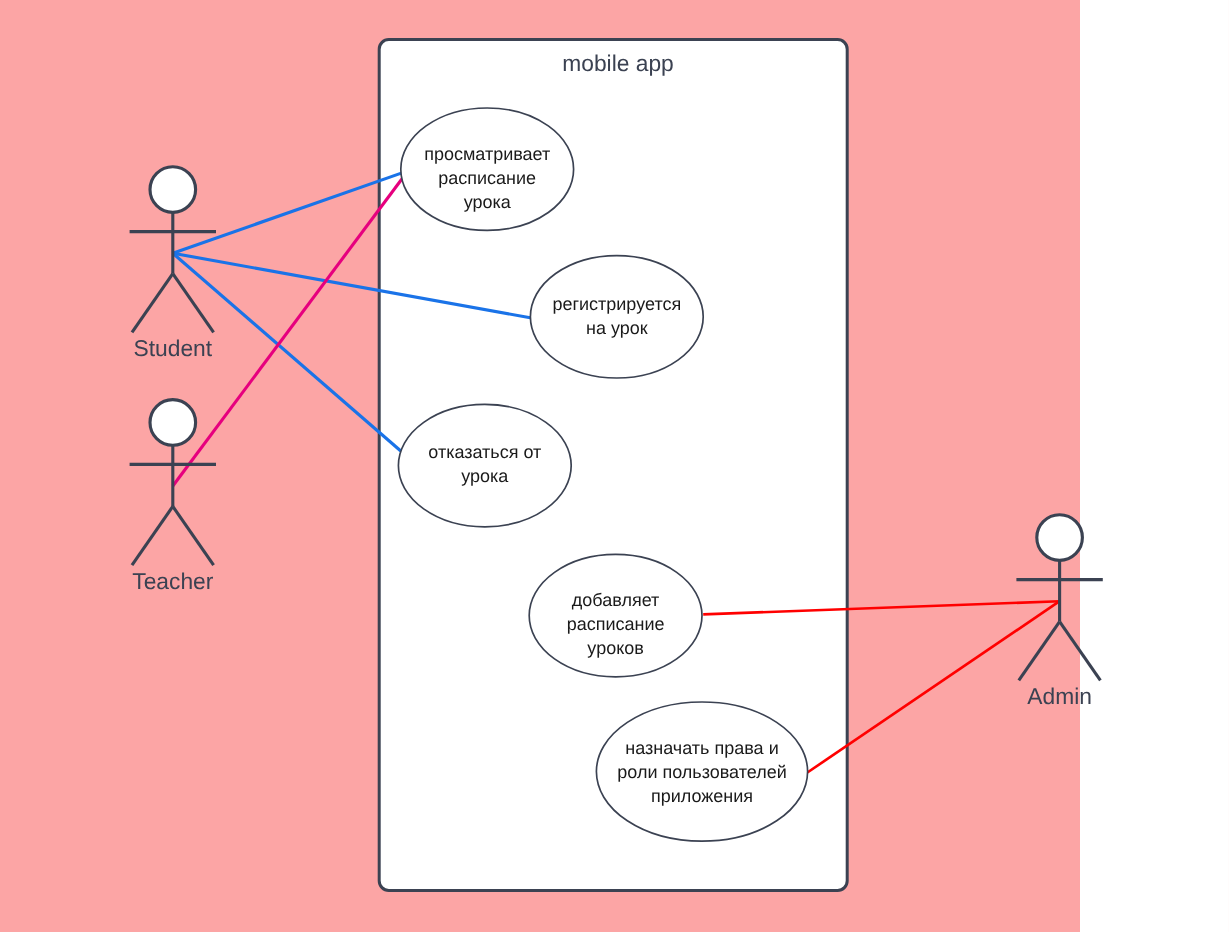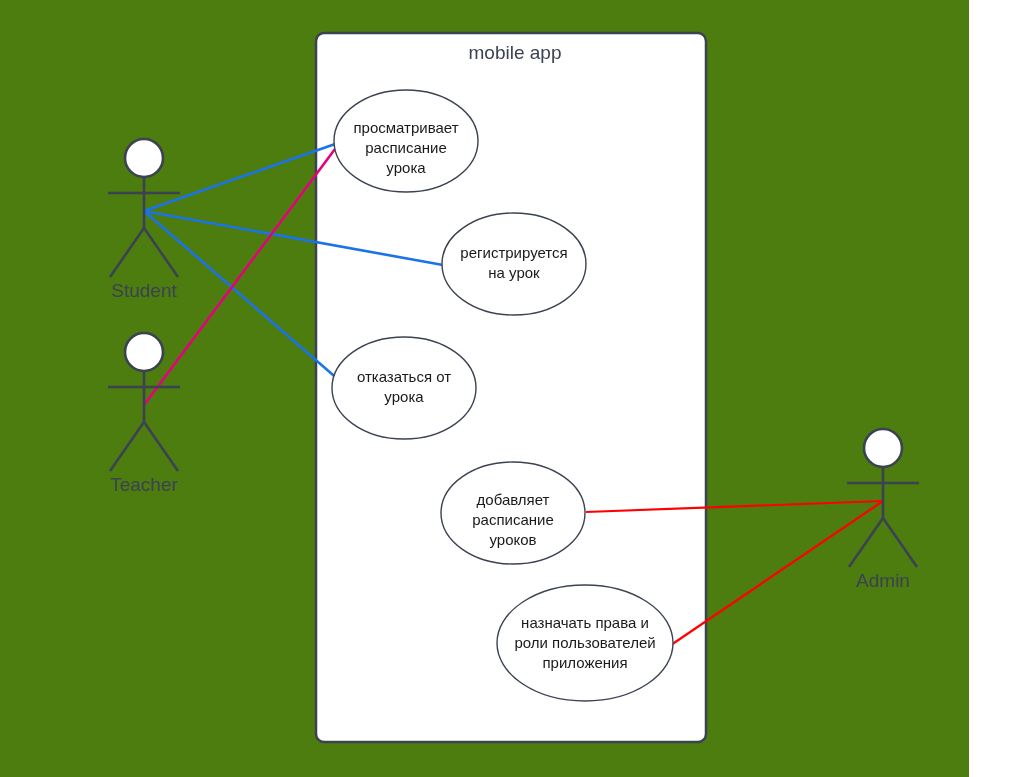--- a/index.html
+++ b/index.html
@@ -8,23 +8,23 @@
     background: #ffffff;
   }
   body {
     width: 1024px;
     height: 777px;
     font-family: "Liberation Sans", sans-serif;
     overflow: hidden;
   }
   #diagram-root {
     position: relative;
-    width: 969px;
+    width: 900px;
     height: 777px;
-    background: #4d7c0f;
+    background: #fca5a5;
   }
   #diagram-svg {
     position: absolute;
     top: 0;
     left: 0;
     width: 1024px;
     height: 777px;
   }
   .uc-text {
     font-family: "Liberation Sans", sans-serif;

